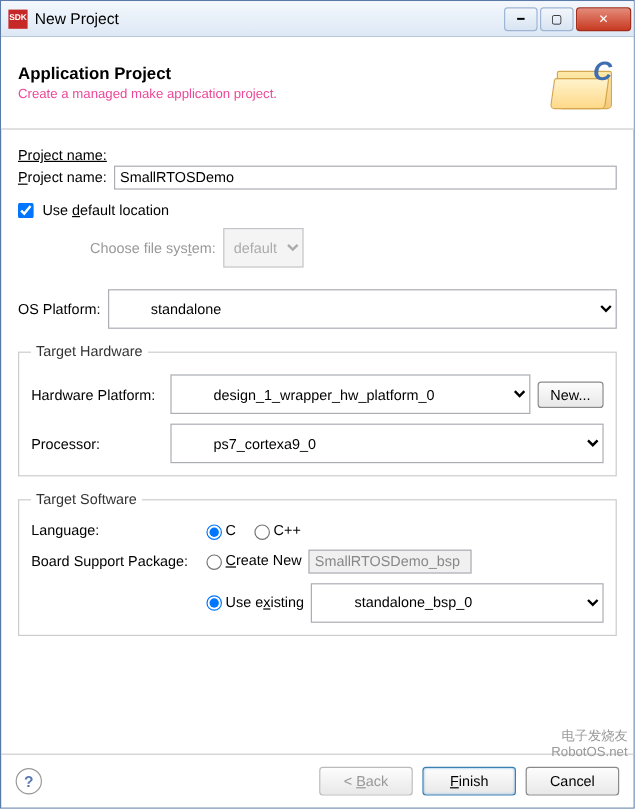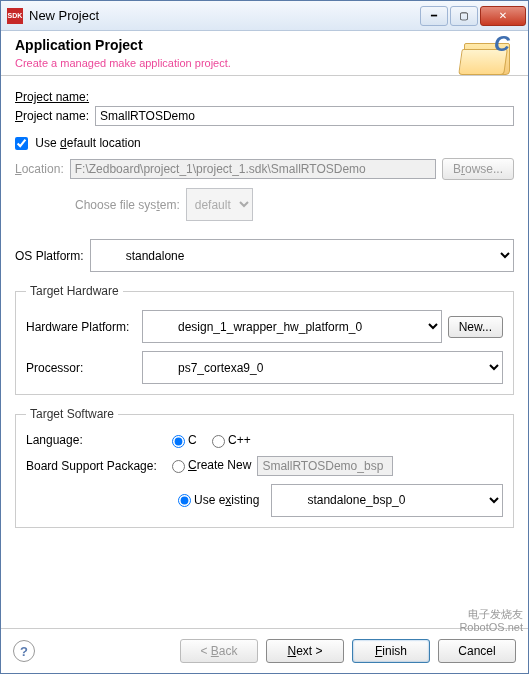--- a/index.html
+++ b/index.html
@@ -48,21 +48,21 @@
   border-radius: 3px;
   background: linear-gradient(#f2f6fb, #d8e4f2);
   display: flex;
   align-items: center;
   justify-content: center;
   font-size: 10px;
 }
 .win-btn.close { background: linear-gradient(#e48b7a, #c83a22); color: #fff; width: 46px; border-color: #a32e1b; }
 .header-band {
   background: #fff;
-  padding: 0 14px;
+  padding: 16px 14px;
   border-bottom: 1px solid #ccc;
   display: flex;
   align-items: center;
   justify-content: flex-end;
 }
 .header-text h1 { font-size: 14px; font-weight: bold; margin-bottom: 4px; }
 .header-text p { font-size: 11px; color: #ec4899; }
 .header-icon {
   margin-left: auto;
   width: 54px;
@@ -216,25 +216,20 @@
     <div class="row" style="margin-top:-6px;">
       <label><span class="u">P</span>roject name:</label>
       <input type="text" class="wide" value="SmallRTOSDemo" style="">
     </div>
 
     <div class="chk-row">
       <input type="checkbox" checked="" style="">
       <label><span>Use </span><span class="u">d</span><span>efault location</span></label>
     </div>
 
-    <div class="row">
-      <label class="disabled-label"><span class="u">L</span><span>ocation:</span></label>
-      <input type="text" class="wide" disabled="" value="F:\Zedboard\project_1\project_1.sdk\SmallRTOSDemo" style="">
-      <button class="btn" disabled=""><span>B</span><span class="u">r</span><span>owse...</span></button>
-    </div>
 
     <div class="fileset-row">
       <label class="disabled-label"><span>Choose file sys</span><span class="u">t</span><span>em:</span></label>
       <select disabled="">
         <option>default</option>
       </select>
     </div>
 
     <div class="row" style="margin-top:10px;">
       <label>OS Platform:</label>
@@ -266,36 +261,35 @@
         <label style="width:140px;">Language:</label>
         <label><input type="radio" class="radio" name="lang" checked="" style=""><span>C</span></label>
         &nbsp;
         <label><input type="radio" class="radio" name="lang" style=""><span>C++</span></label>
       </div>
       <div class="row">
         <label style="width:140px;">Board Support Package:</label>
         <label><input type="radio" class="radio" name="bsp" style=""><span class="u">C</span><span>reate New</span></label>
         <input type="text" disabled="" class="bsp-input" value="SmallRTOSDemo_bsp" style="">
       </div>
-      <div class="row" style="margin-bottom:0;gap:12px;">
+      <div class="row" style="margin-bottom:0;">
         <label style="width:140px;"></label>
         <label><input type="radio" class="radio" name="bsp" checked="" style=""><span>Use e</span><span class="u">x</span><span>isting</span></label>
         <select class="wide">
           <option>standalone_bsp_0</option>
         </select>
       </div>
     </fieldset>
 
   </div>
 
   <div class="footer">
     <div class="help-icon">?</div>
     <div class="spacer"></div>
     <button class="btn" disabled=""><span>&lt; </span><span class="u">B</span><span>ack</span></button>
-    <button class="btn"><span class="u">N</span><span>ext &gt;</span></button>
     <button class="btn default"><span class="u">F</span><span>inish</span></button>
     <button class="btn">Cancel</button>
   </div>
 
 </div>
 
 <div class="watermark">
   <div>电子发烧友</div>
   <div>RobotOS.net</div>
 </div>

